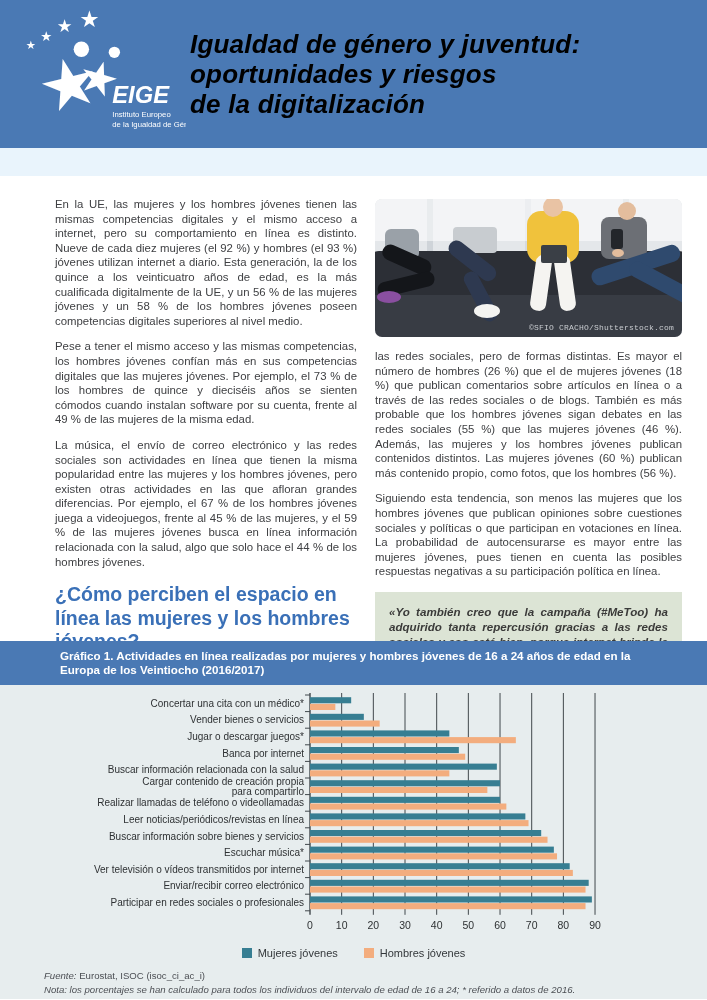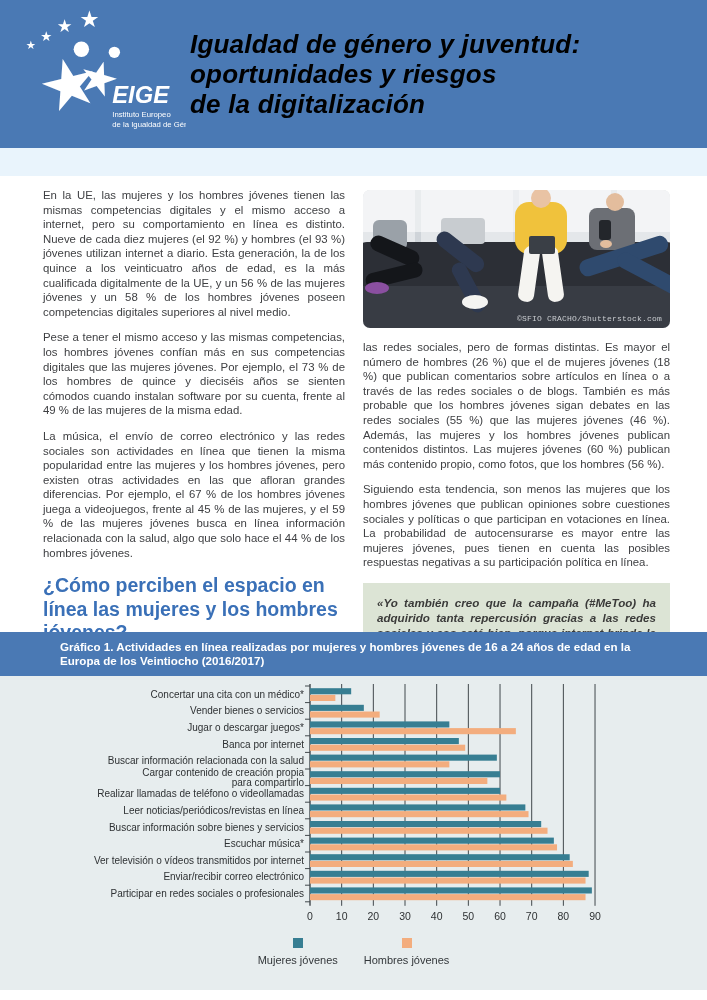--- a/index.html
+++ b/index.html
@@ -14,22 +14,23 @@
     height:148px;background:#4a79b4;display:flex;align-items:center;
   }
   .logo{width:168px;height:132px;flex:0 0 auto;margin-left:18px;}
   .header-title{
     color:#000000;font-weight:bold;font-size:26px;line-height:30px;
     white-space:pre-line;margin:0 0 0 4px;letter-spacing:.2px;font-style:italic;
   }
   .strip{height:28px;background:#e9f4fc;}
   
   .content{
-    display:flex;gap:18px;padding:12px 37px 0 43px;height:444px;overflow:hidden;
+    display:flex;gap:18px;padding:21px 37px 0 43px;height:444px;overflow:hidden;
     box-sizing:content-box;
+    margin-left:12px;
   }
   .col-left{width:302px;flex:0 0 auto;}
   .col-right{width:307px;flex:0 0 auto;}
   .content p{
     margin:0 0 11px 0;font-size:11.4px;line-height:14.6px;text-align:justify;
   }
   .h2{
     color:#3a70b7;font-weight:bold;font-size:19.5px;line-height:23.5px;
     margin:14px 0 12px 0;
   }
@@ -58,21 +59,21 @@
     padding:0 48px;margin:12px;
   }
   .chart-section{
     height:314px;background:#e7edee;overflow:hidden;
   }
   .chart-wrap{margin:4px 0 0 36px;}
   .legend{
     display:flex;justify-content:center;gap:26px;margin-top:2px;
     font-size:11px;color:#33373a;align-items:center;
   }
-  .legend-item{display:flex;align-items:center;gap:6px;flex-direction:column;}
+  .legend-item{display:flex;align-items:center;gap:6px;}
   .legend-swatch{width:10px;height:10px;display:inline-block;}
   .footnotes{
     margin:10px 0 0 44px;font-size:9.6px;line-height:13.5px;color:#4c4f54;
   }
   .footnotes .src-label{font-style:italic;}
   .footnotes .note-line{font-style:italic;}
 </style>
 </head>
 <body>
 
@@ -243,15 +244,19 @@
       <span class="legend-item">
         <span class="legend-swatch" style="background: rgb(55, 126, 146);"></span>
         <span>Mujeres jóvenes</span>
       </span>
       <span class="legend-item">
         <span class="legend-swatch" style="background: rgb(243, 173, 126);"></span>
         <span>Hombres jóvenes</span>
       </span>
     </div>
 
+    <div class="footnotes">
+      <div><span class="src-label">Fuente:</span><span> Eurostat, ISOC (isoc_ci_ac_i)</span></div>
+      <div class="note-line">Nota: los porcentajes se han calculado para todos los individuos del intervalo de edad de 16 a 24; * referido a datos de 2016.</div>
+    </div>
   </div>
 
 </div>
 
 </body></html>

